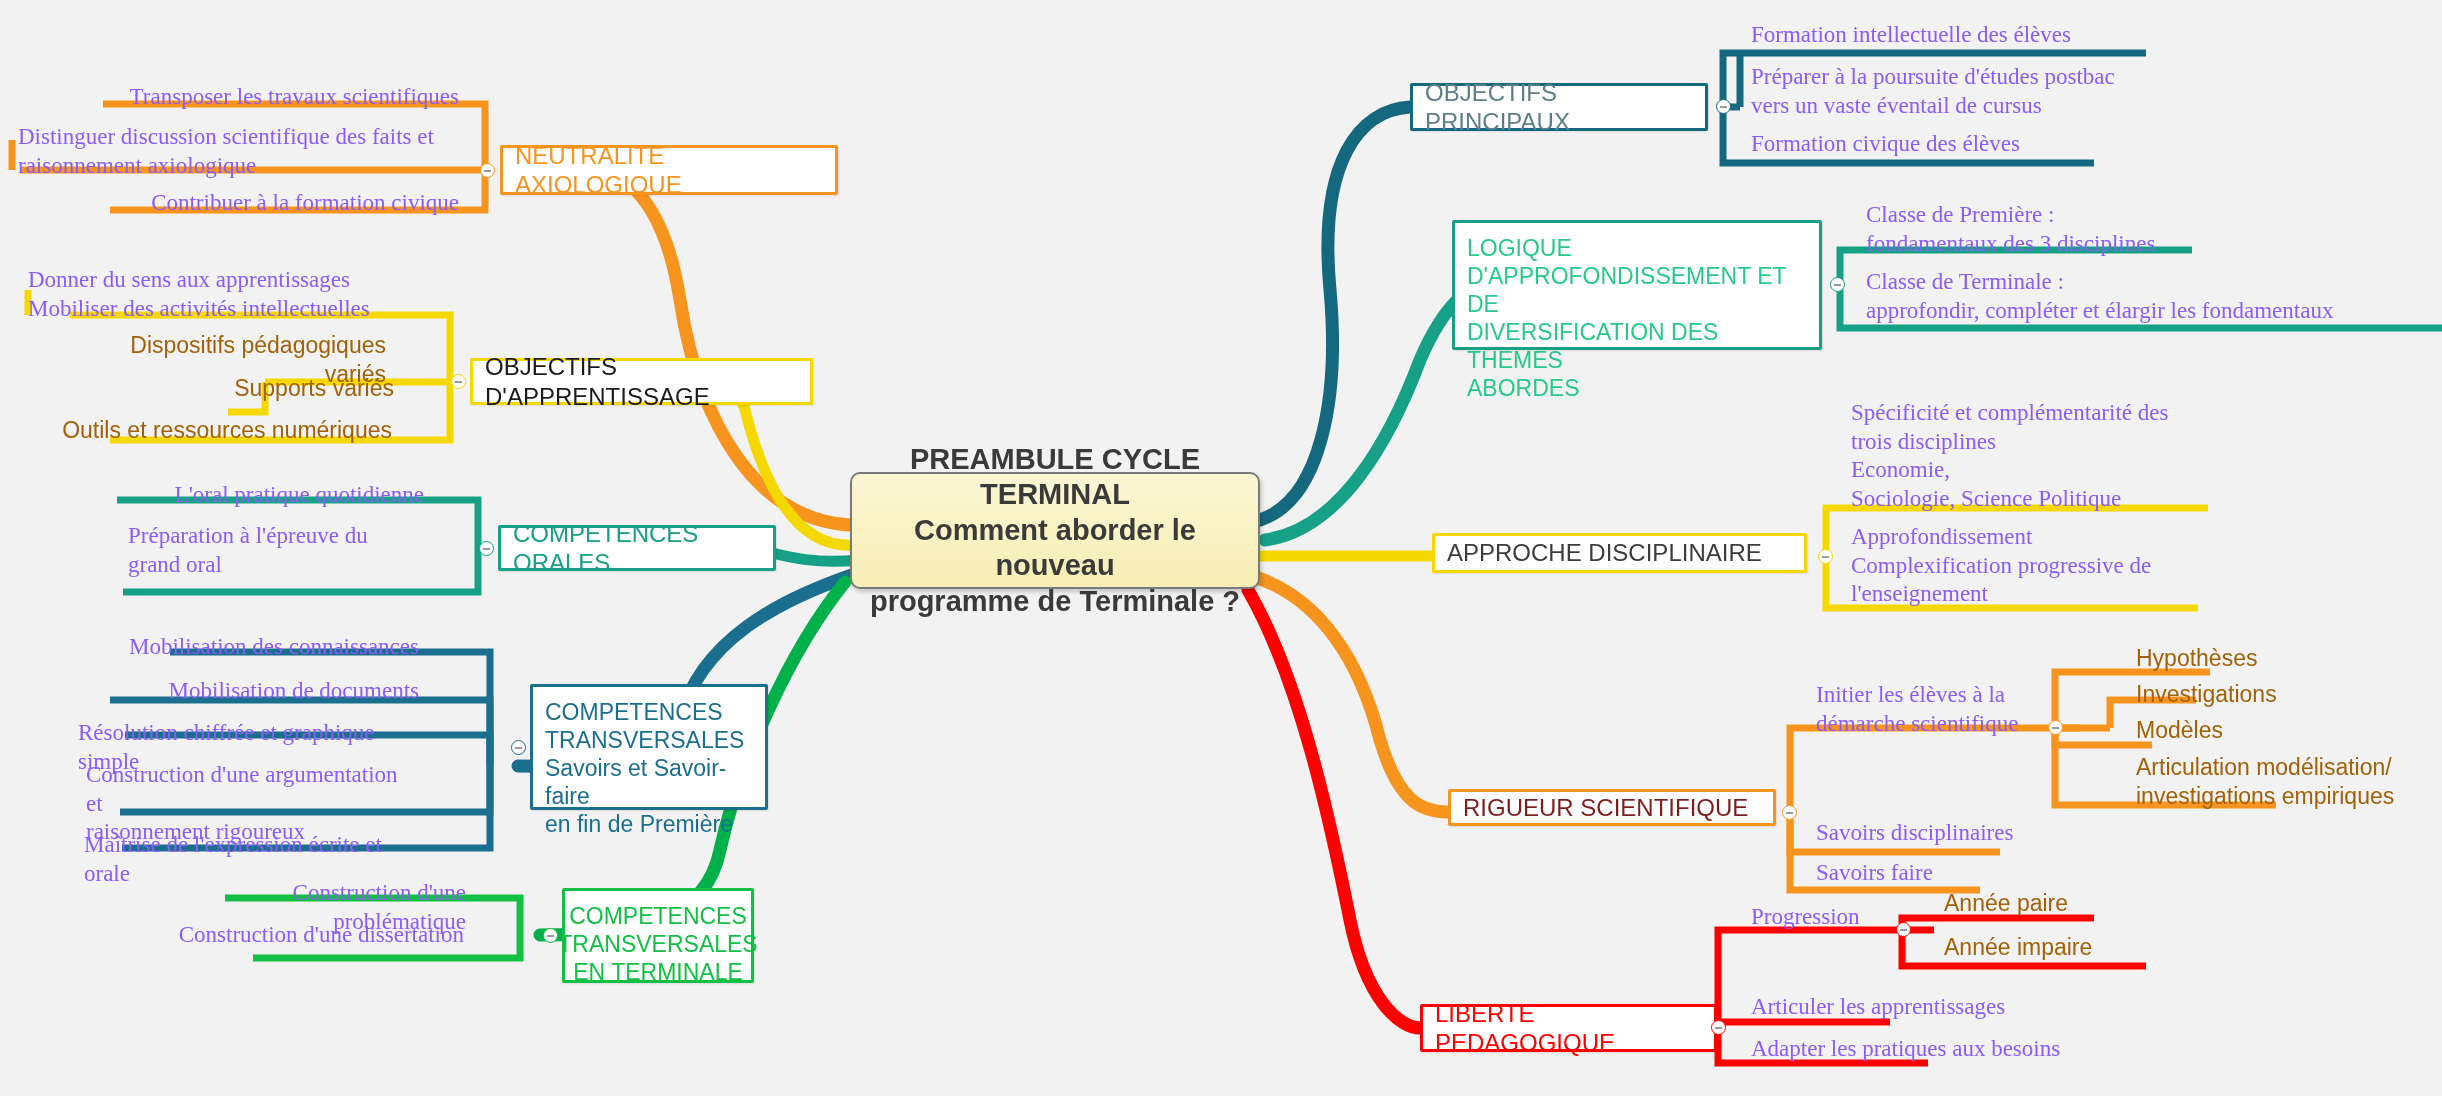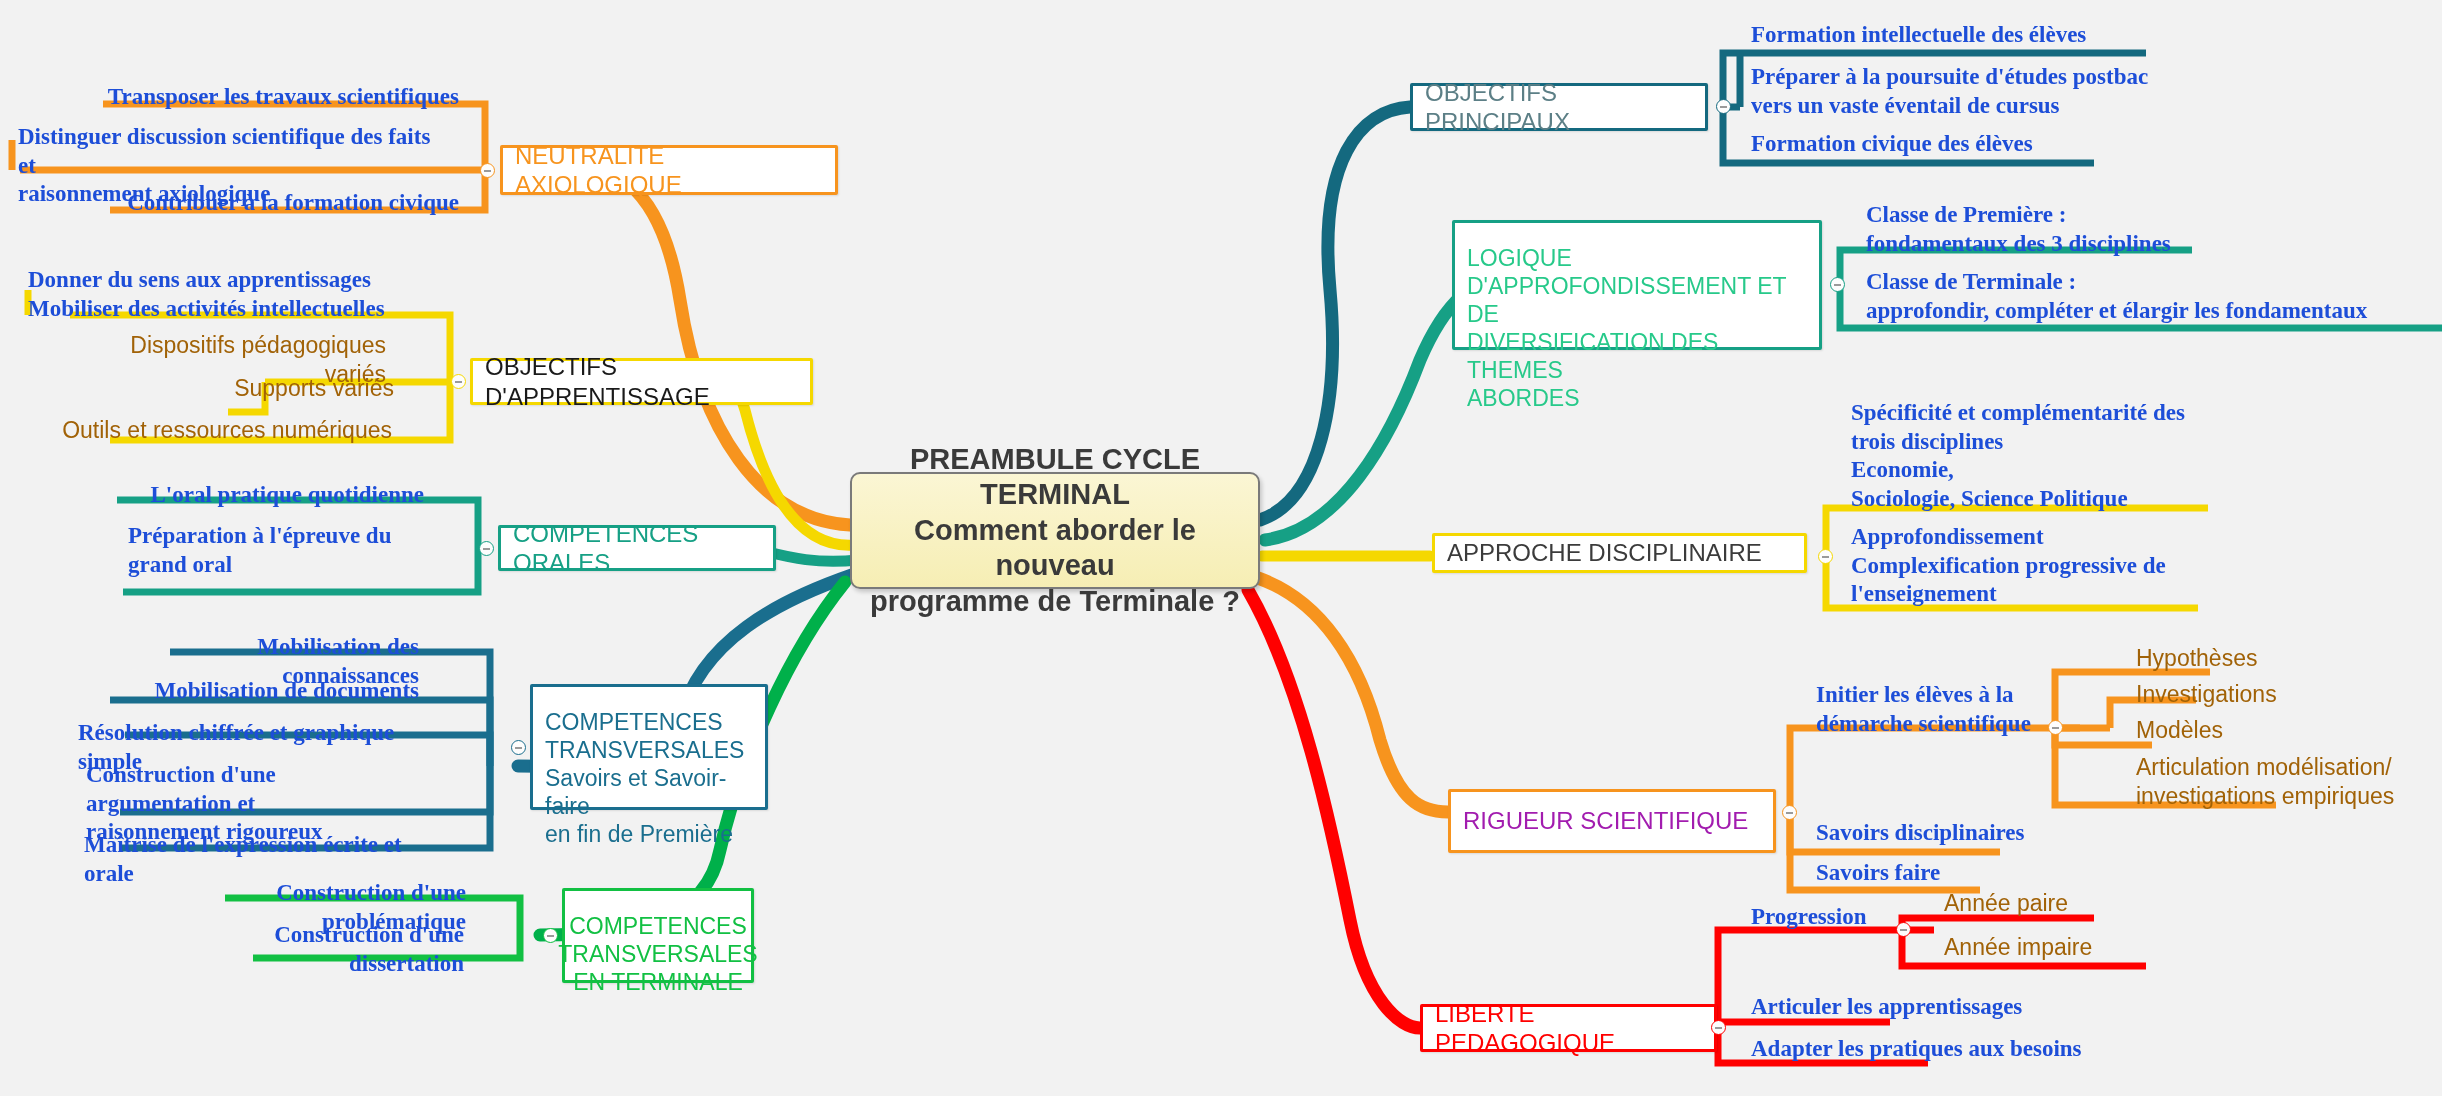--- a/index.html
+++ b/index.html
@@ -37,31 +37,31 @@
     background:#ffffff;
     border:3px solid #888;
     border-radius:2px;
     display:flex;align-items:center;
     padding:6px 12px;
     font-size:24px;
     line-height:1.22;
     z-index:5;
     box-shadow:1px 1px 2px rgba(0,0,0,.10);
   }
-  .topic.multiline{align-items:flex-start;padding-top:21px;}
+  .topic.multiline{align-items:flex-start;padding-top:11px;}
 
   
   .leaf{
     position:absolute;
     box-sizing:border-box;
     font-family:"Liberation Serif",serif;
-    font-weight:bold;
+    font-weight:normal;
     font-size:23px;
     line-height:1.24;
-    color:#1d4ed8;
+    color:#8b5cf6;
     padding:1px 6px 3px 6px;
     white-space:pre-line;
     z-index:4;
   }
   .leaf.muted{
     font-family:"Liberation Sans",sans-serif;
     font-weight:normal;
     color:#a16207;
   }
   .leaf.ralign{text-align:right;margin-left:10px;}
@@ -235,21 +235,21 @@
   </div>
   <div class="toggle" style="left:1818px;top:549px;border-color:#F5D800;"></div>
   <div class="leaf" style="left:1845px;top:398px;width:420px;">Spécificité et complémentarité des
 trois disciplines
 Economie,
 Sociologie, Science Politique</div>
   <div class="leaf" style="left:1845px;top:522px;width:400px;">Approfondissement
 Complexification progressive de
 l'enseignement</div>
 
-  <div class="topic" style="left:1448px;top:789px;width:328px;height:64px;border-color:#F7941E;color:#a21caf;">
+  <div class="topic" style="left:1448px;top:789px;width:328px;height:37px;border-color:#F7941E;color:#7f1d1d;">
     <span>RIGUEUR SCIENTIFIQUE</span>
   </div>
   <div class="toggle" style="left:1782px;top:805px;border-color:#F7941E;"></div>
   <div class="leaf" style="left:1810px;top:680px;width:240px;">Initier les élèves à la
 démarche scientifique</div>
   <div class="leaf" style="left:1810px;top:818px;width:260px;">Savoirs disciplinaires</div>
   <div class="leaf" style="left:1810px;top:858px;width:200px;">Savoirs faire</div>
   <div class="toggle" style="left:2048px;top:720px;border-color:#F7941E;"></div>
   <div class="leaf muted" style="left:2130px;top:643px;width:200px;">Hypothèses</div>
   <div class="leaf muted" style="left:2130px;top:679px;width:200px;">Investigations</div>

